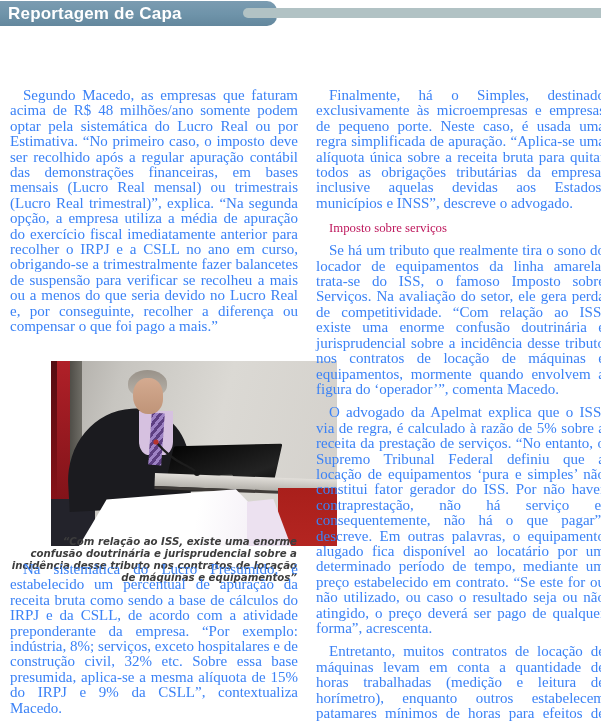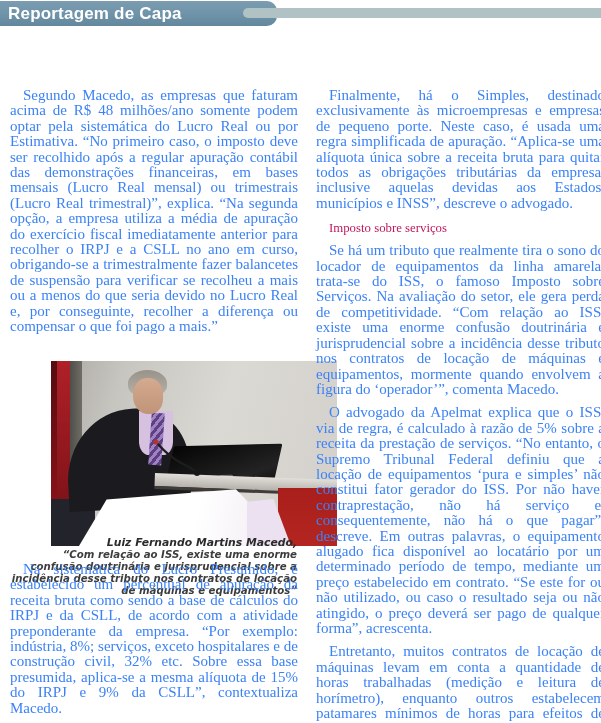--- a/index.html
+++ b/index.html
@@ -96,21 +96,20 @@
     <div class="ph-podium"></div>
     <div class="ph-podium-side"></div>
     <svg class="ph-mic" viewBox="0 0 286 185" width="286" height="185">
       <path d="M106,82 Q118,96 132,103 T146,112" fill="none" stroke="#1d1d1d" stroke-width="2.4"></path>
       <circle cx="105" cy="81" r="2.6" fill="#b5332d"></circle>
       <circle cx="146" cy="112" r="3" fill="#161616"></circle>
     </svg>
   </figure>
 
   <figcaption class="caption">
-    <div class="cap-name">Luiz Fernando Martins Macedo,</div>
     <div class="cap-quote">“Com relação ao ISS, existe uma enorme confusão doutrinária e jurisprudencial sobre a incidência desse tributo nos contratos de locação de máquinas e equipamentos”</div>
   </figcaption>
 
   <p class="par col-left-p2">Na sistemática do Lucro Presumido, é estabelecido um percentual de apuração da receita bruta como sendo a base de cálculos do IRPJ e da CSLL, de acordo com a atividade preponderante da empresa. “Por exemplo: indústria, 8%; serviços, exceto hospitalares e de construção civil, 32% etc. Sobre essa base presumida, aplica-se a mesma alíquota de 15% do IRPJ e 9% da CSLL”, contextualiza Macedo.</p>
 
   <div class="col-right">
     <p class="par">Finalmente, há o Simples, destinado exclusivamente às microempresas e empresas de pequeno porte. Neste caso, é usada uma regra simplificada de apuração. “Aplica-se uma alíquota única sobre a receita bruta para quitar todos as obrigações tributárias da empresa, inclusive aquelas devidas aos Estados, municípios e INSS”, descreve o advogado.</p>
     <h2 class="subhead">Imposto sobre serviços</h2>
     <p class="par">Se há um tributo que realmente tira o sono do locador de equipamentos da linha amarela, trata-se do ISS, o famoso Imposto sobre Serviços. Na avaliação do setor, ele gera perda de competitividade. “Com relação ao ISS, existe uma enorme confusão doutrinária e jurisprudencial sobre a incidência desse tributo nos contratos de locação de máquinas e equipamentos, mormente quando envolvem a figura do ‘operador’”, comenta Macedo.</p>
     <p class="par">O advogado da Apelmat explica que o ISS, via de regra, é calculado à razão de 5% sobre a receita da prestação de serviços. “No entanto, o Supremo Tribunal Federal definiu que a locação de equipamentos ‘pura e simples’ não constitui fator gerador do ISS. Por não haver contraprestação, não há serviço e, consequentemente, não há o que pagar”, descreve. Em outras palavras, o equipamento alugado fica disponível ao locatário por um determinado período de tempo, mediante um preço estabelecido em contrato. “Se este for ou não utilizado, ou caso o resultado seja ou não atingido, o preço deverá ser pago de qualquer forma”, acrescenta.</p>

